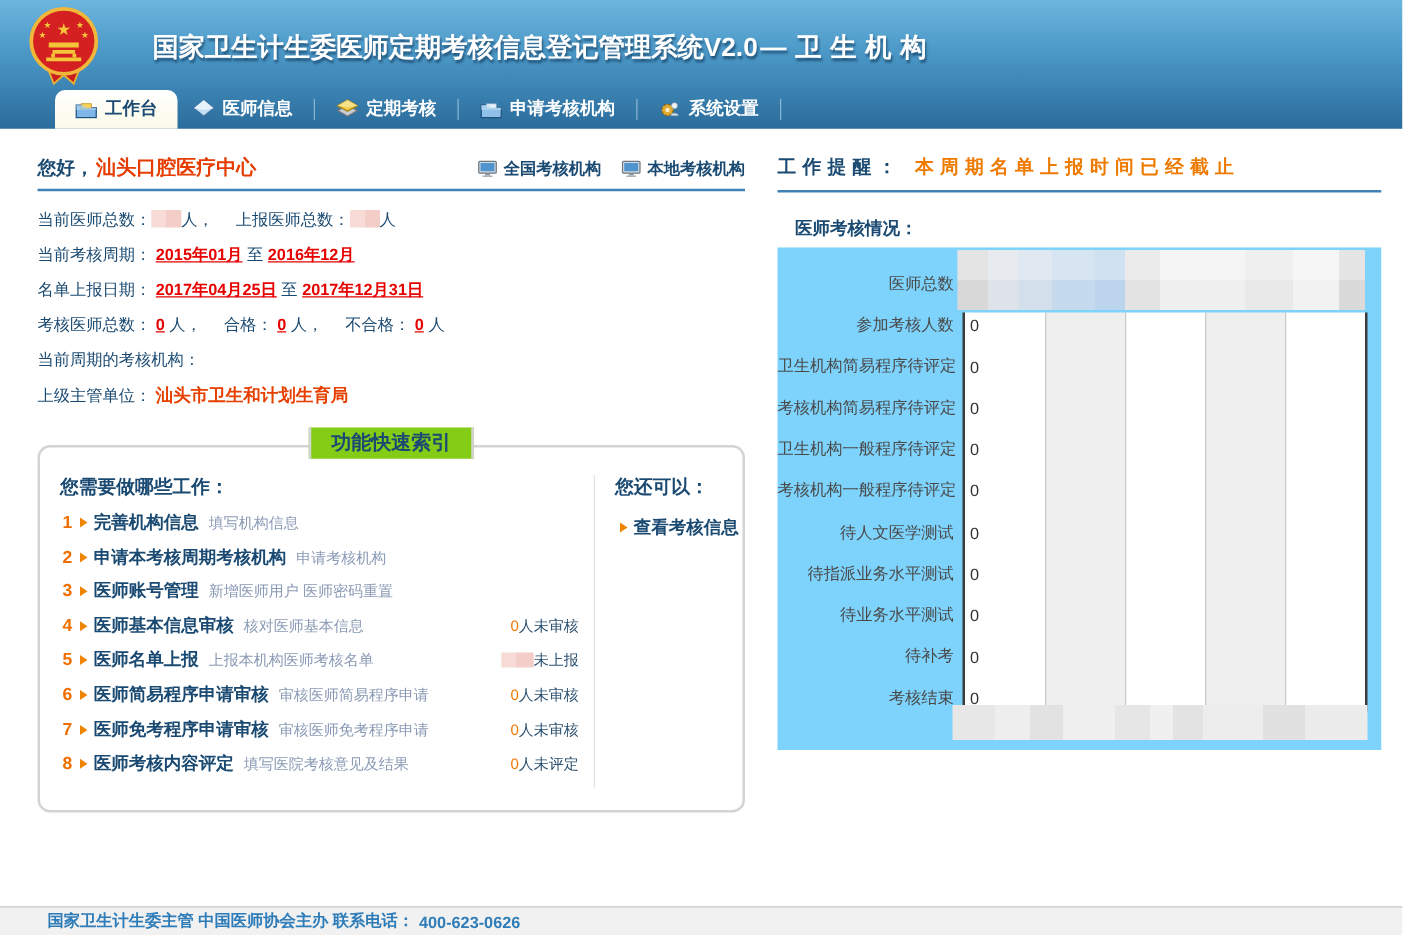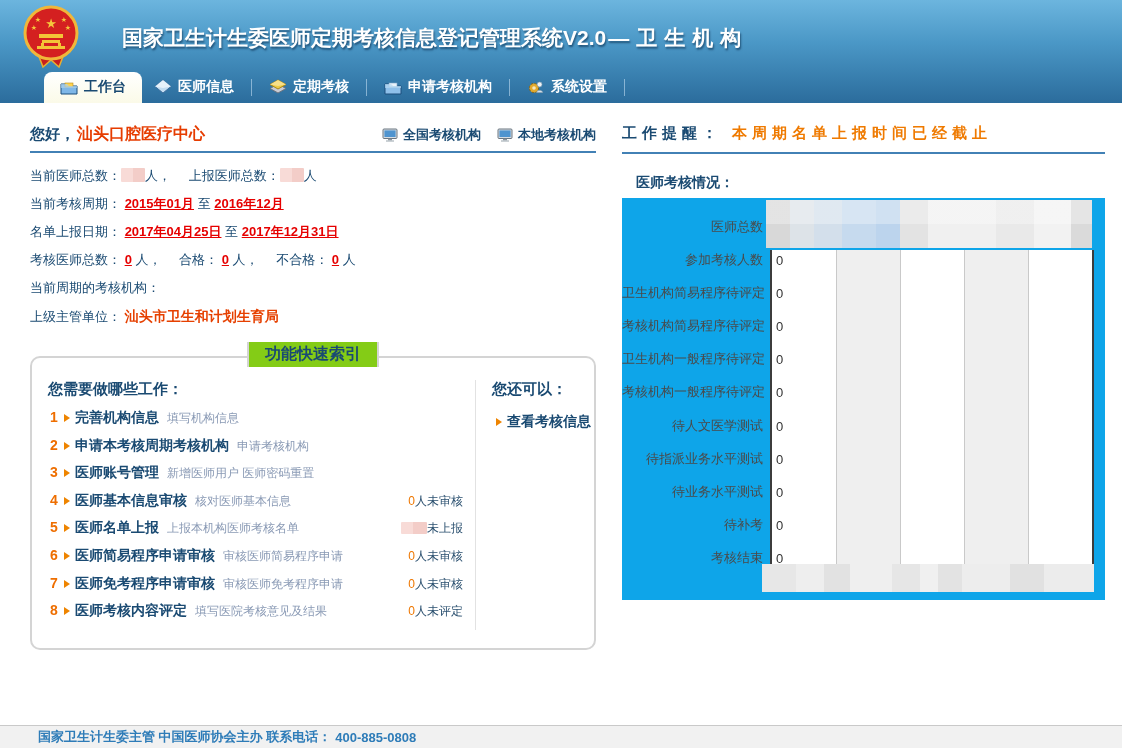--- a/index.html
+++ b/index.html
@@ -58,21 +58,21 @@
   .qstatus .n{color:#ee7700;}
   .qlink-row{display:flex;align-items:center;margin-top:14px;}
   .qlink{color:#1a4a72;font-weight:bold;font-size:14px;cursor:pointer;}
 
   
   .rp{position:absolute;left:622px;top:124px;width:483px;}
   .rem-row{display:flex;align-items:baseline;height:22px;}
   .rem-label{font-size:15px;font-weight:bold;color:#1a4a72;letter-spacing:5px;white-space:nowrap;}
   .rem-msg{font-size:15px;font-weight:bold;color:#ef7a00;letter-spacing:5px;margin-left:10px;white-space:nowrap;}
   .chart-title{margin:20px 0 0 14px;font-size:14px;font-weight:bold;color:#1a4a72;}
-  .chart{position:absolute;left:0;top:74px;width:483px;height:402px;background:#0ea5e9;}
+  .chart{position:absolute;left:0;top:74px;width:483px;height:402px;background:#7dd3fc;}
   .plot{position:absolute;left:148px;top:52px;width:320px;height:320px;z-index:0;
         border-left:2px solid #3c3c3c;border-right:2px solid #3c3c3c;
         background:linear-gradient(90deg,#ffffff 0 64px,#efefef 64px 128px,#ffffff 128px 192px,
                    #efefef 192px 256px,#ffffff 256px 320px);}
   .gl{position:absolute;top:0;bottom:0;width:1px;background:#c9c9c9;}
   .crow{position:absolute;left:0;width:100%;height:20px;display:flex;align-items:center;z-index:1;}
   .clabel{width:141px;text-align:right;font-size:13px;color:#4a4a4a;white-space:nowrap;}
   .cval{margin-left:13px;font-size:13px;color:#333333;}
   .blur-top{position:absolute;left:144px;top:2px;width:326px;height:48px;z-index:3;
       background-image:linear-gradient(180deg,rgba(255,255,255,.30) 50%,rgba(255,255,255,0) 50%),
@@ -374,16 +374,16 @@
           <span class="cval">0</span>
         </div>
 
       <div class="blur-top"></div>
       <div class="blur-bottom"></div>
     </div>
   </div>
 
   <div class="ftr">
     <span>国家卫生计生委主管 中国医师协会主办 联系电话：</span>
-    <span class="phone">400-885-0808</span>
+    <span class="phone">400-623-0626</span>
   </div>
 
 </div>
 
 </body></html>

